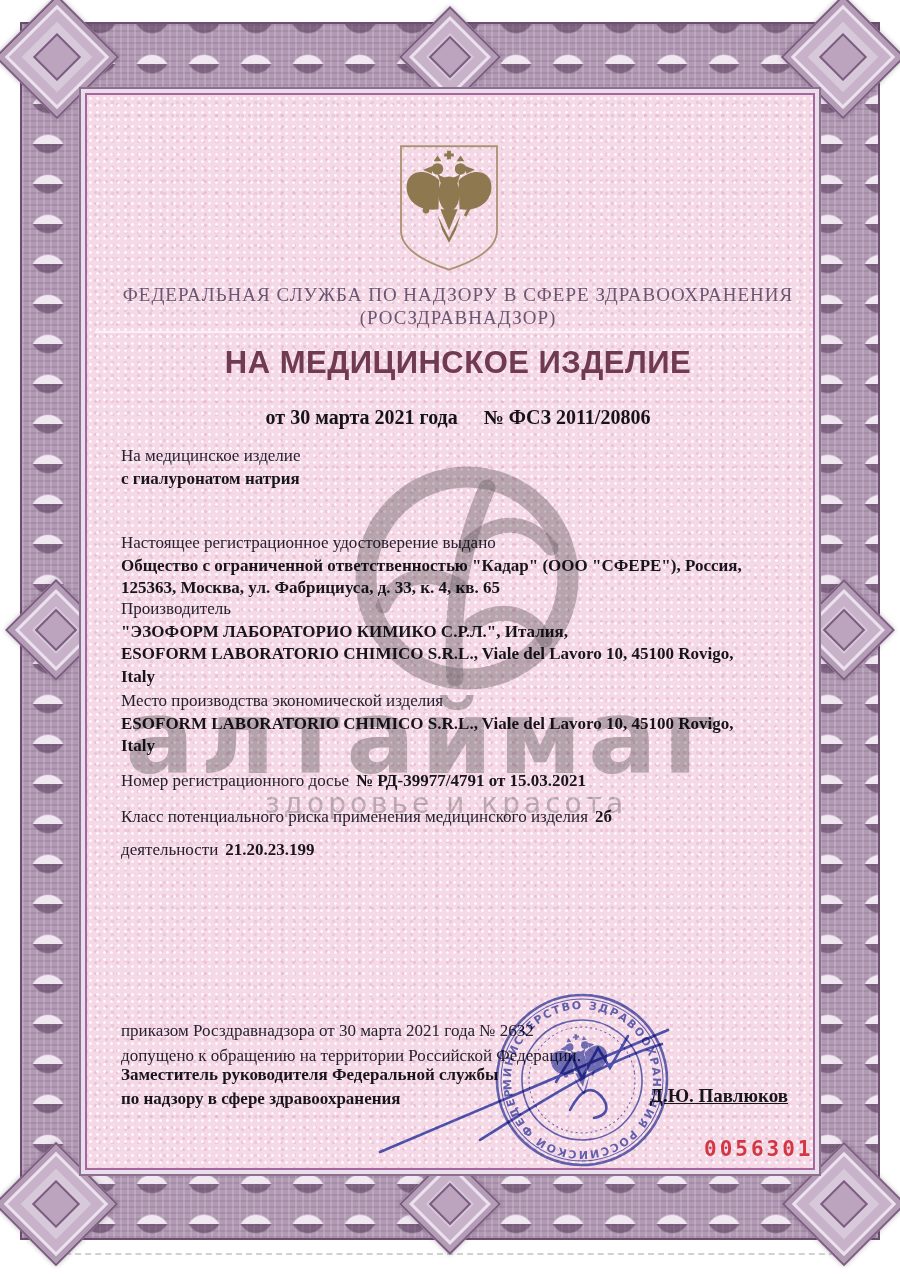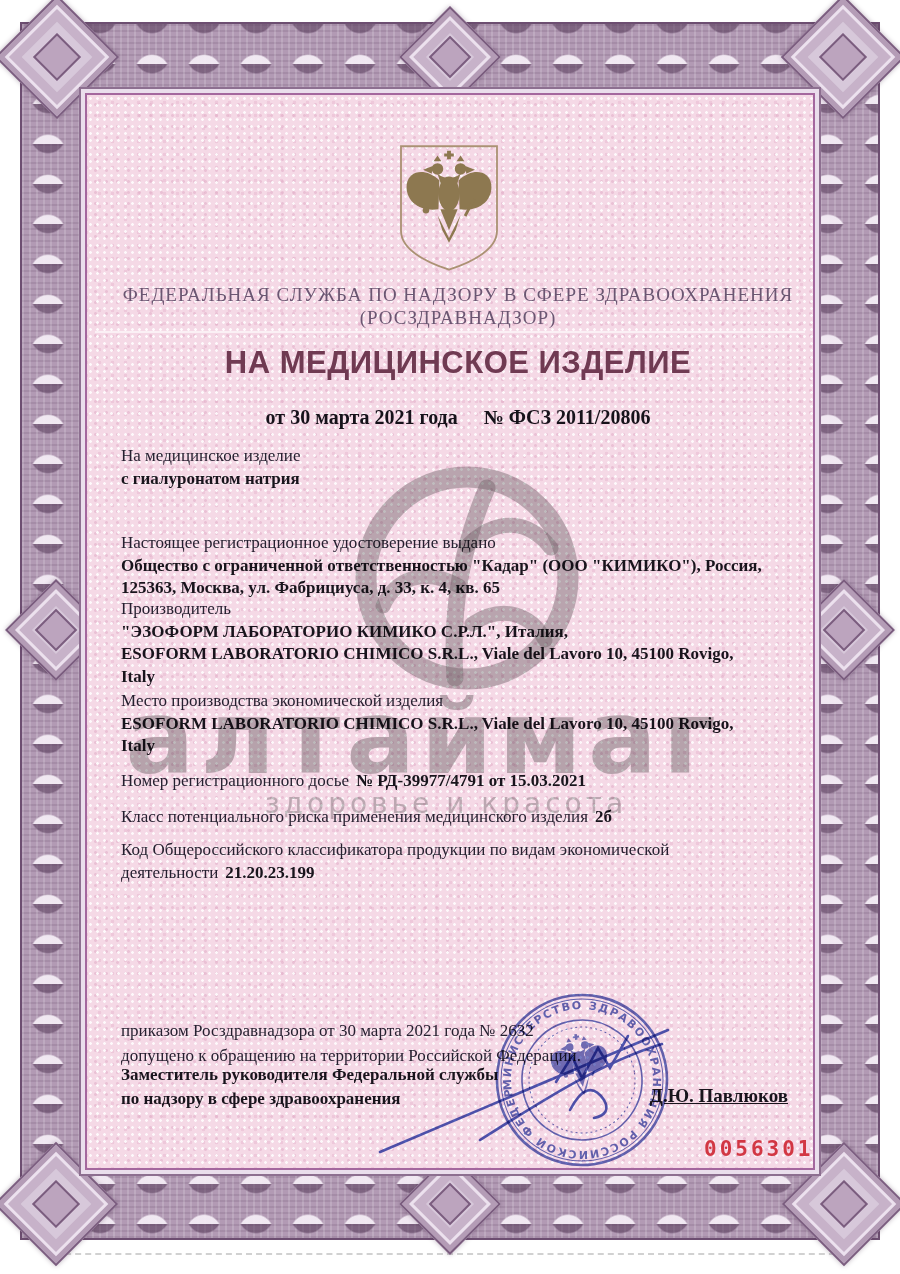--- a/index.html
+++ b/index.html
@@ -137,21 +137,21 @@
     <span>№  ФСЗ 2011/20806</span>
   </div>
 
   <div class="txt para" style="top:445px">
     <div>На медицинское изделие</div>
     <div><b>с гиалуронатом натрия</b></div>
   </div>
 
   <div class="txt para" style="top:532px">
     <div>Настоящее регистрационное удостоверение выдано</div>
-    <div><b>Общество с ограниченной ответственностью "Кадар" (ООО "КИМИКО"), Россия,</b></div>
+    <div><b>Общество с ограниченной ответственностью "Кадар" (ООО "СФЕРЕ"), Россия,</b></div>
     <div><b>125363, Москва, ул. Фабрициуса, д. 33, к. 4, кв. 65</b></div>
   </div>
 
   <div class="txt para" style="top:598px">
     <div>Производитель</div>
     <div><b>"ЭЗОФОРМ ЛАБОРАТОРИО КИМИКО С.Р.Л.", Италия,</b></div>
     <div><b>ESOFORM LABORATORIO CHIMICO S.R.L., Viale del Lavoro 10, 45100 Rovigo,</b></div>
     <div><b>Italy</b></div>
   </div>
 
@@ -163,21 +163,20 @@
 
   <div class="txt para" style="top:770px">
     <span>Номер регистрационного досье</span><b class="inlineval">№ РД-39977/4791 от 15.03.2021</b>
   </div>
 
   <div class="txt para" style="top:806px">
     <span>Класс потенциального риска применения медицинского изделия</span><b class="inlineval">2б</b>
   </div>
 
   <div class="txt para" style="top:839px">
-    <div>Код Общероссийского классификатора продукции по видам экономической</div>
     <div><span>деятельности</span><b class="inlineval">21.20.23.199</b></div>
   </div>
 
   <div class="txt para approval" style="top:1018px">
     <div>приказом Росздравнадзора от 30 марта 2021 года № 2632</div>
     <div>допущено к обращению на территории Российской Федерации.</div>
   </div>
 
   <div class="txt para sig-title" style="top:1063px">
     <div>Заместитель руководителя Федеральной службы</div>

